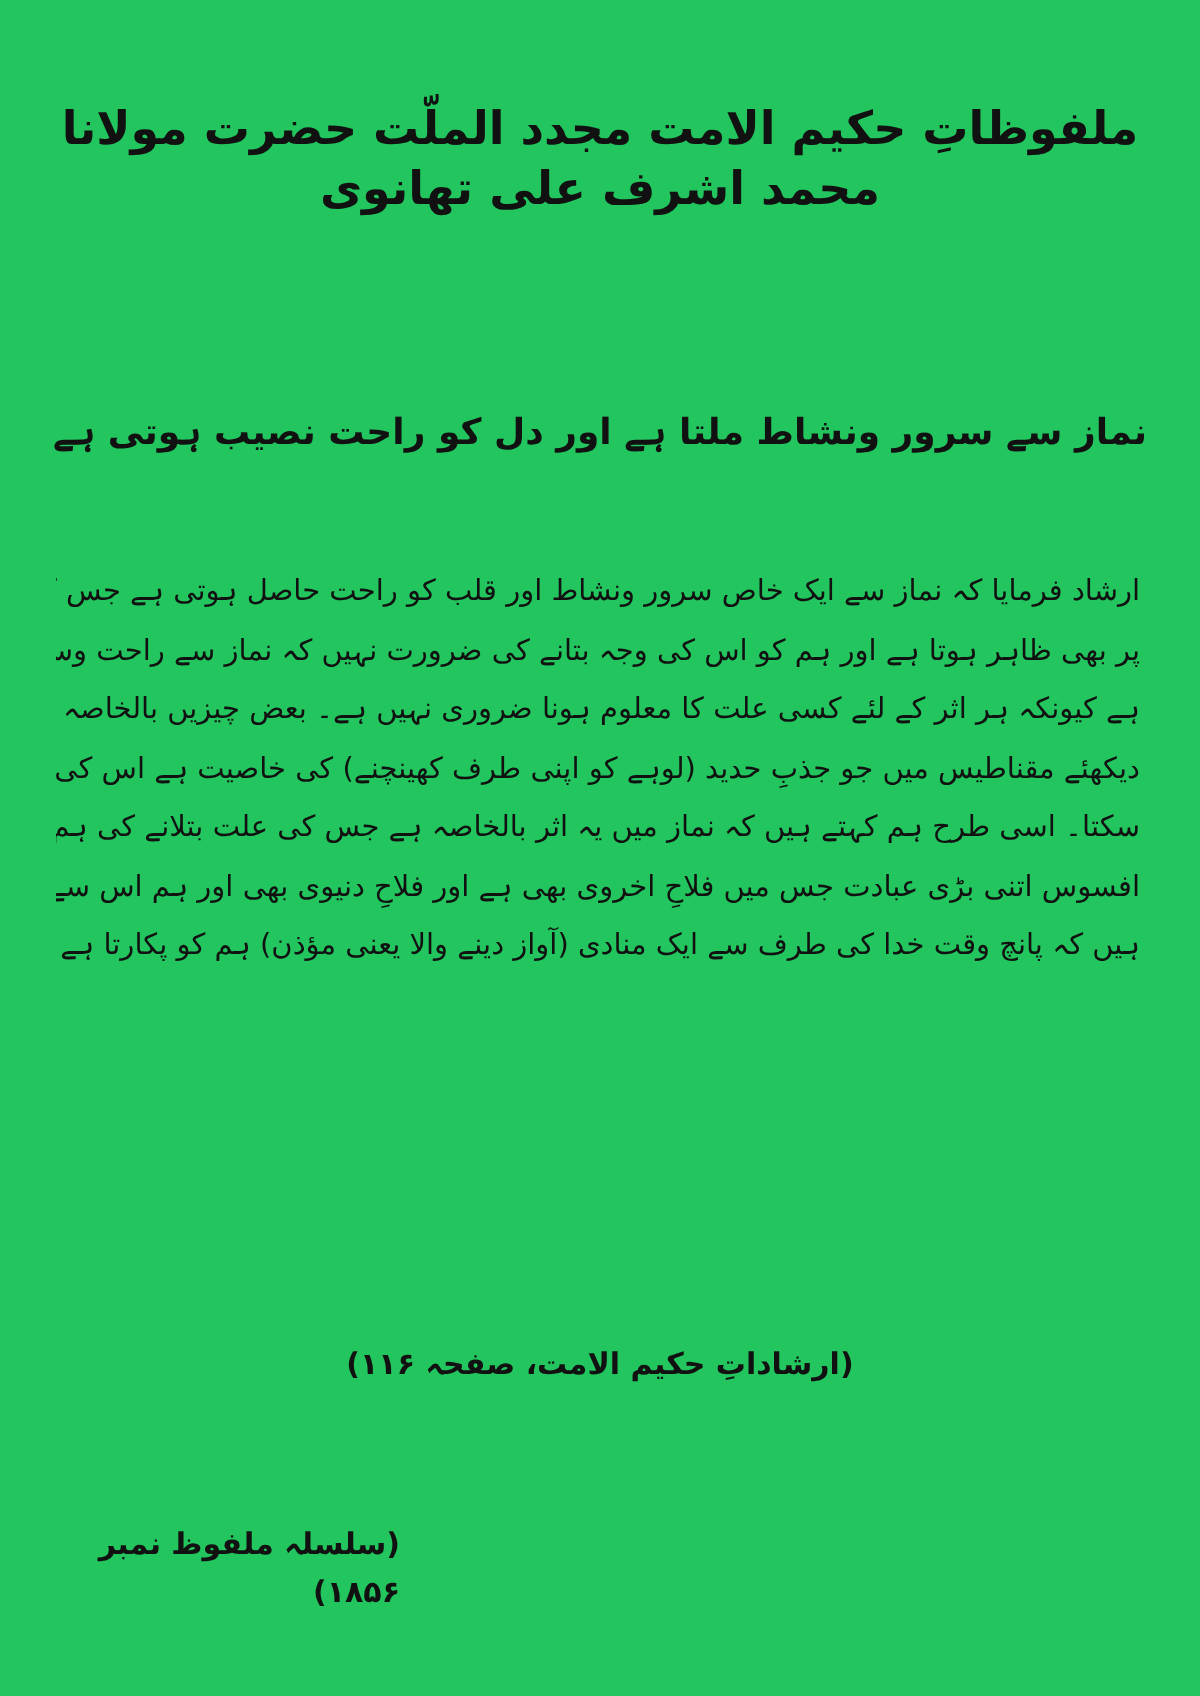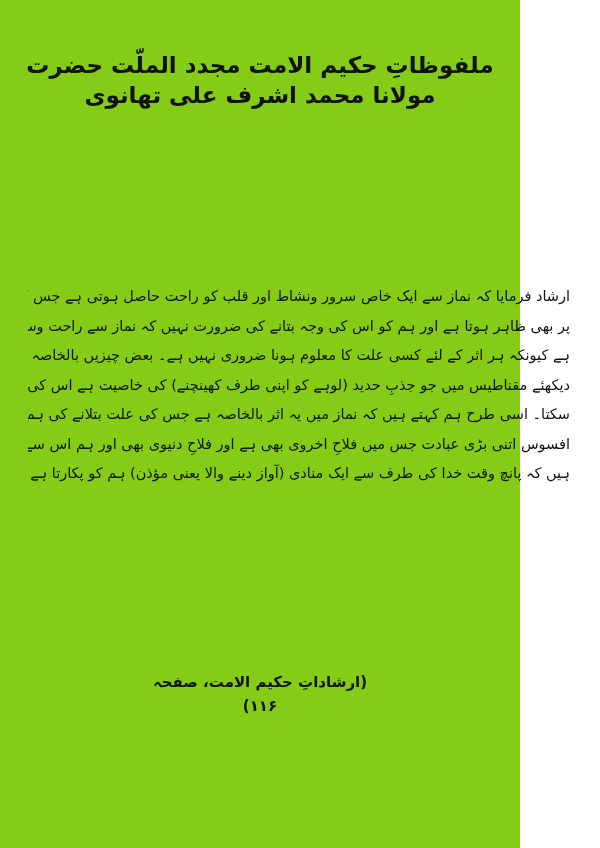--- a/index.html
+++ b/index.html
@@ -11,22 +11,22 @@
     width: 600px;
     height: 848px;
     position: relative;
     overflow: hidden;
     color: #111111;
     font-family: "DejaVu Sans", sans-serif;
   }
   .page {
     position: absolute;
     left: 0; top: 0;
-    width: 520px; height: 848px;
-    background: #84cc16;
+    width: 600px; height: 848px;
+    background: #22c55e;
   }
   .rtl { direction: rtl; unicode-bidi: embed; }
   .title {
     position: absolute;
     left: 20px; right: 20px;
     top: 50px;
     text-align: center;
     font-size: 23px;
     font-weight: bold;
     line-height: 30px;
@@ -91,27 +91,29 @@
   }
 </style>
 </head>
 <body>
 
 <div class="page">
 
   <div class="title rtl">ملفوظاتِ حکیم الامت مجدد الملّت حضرت مولانا محمد اشرف علی تھانوی</div>
 
 
+  <div class="heading rtl">نماز سے سرور ونشاط ملتا ہے اور دل کو راحت نصیب ہوتی ہے</div>
 
   <div class="body-text rtl">
     <span class="body-line">ارشاد فرمایا کہ نماز سے ایک خاص سرور ونشاط اور قلب کو راحت حاصل ہوتی ہے جس کا اثر صحت</span>
     <span class="body-line">پر بھی ظاہر ہوتا ہے اور ہم کو اس کی وجہ بتانے کی ضرورت نہیں کہ نماز سے راحت وسرور کیوں حاصل ہوتا</span>
     <span class="body-line">ہے کیونکہ ہر اثر کے لئے کسی علت کا معلوم ہونا ضروری نہیں ہے۔ بعض چیزیں بالخاصہ مؤثر ہوتی ہیں۔</span>
     <span class="body-line">دیکھئے مقناطیس میں جو جذبِ حدید (لوہے کو اپنی طرف کھینچنے) کی خاصیت ہے اس کی وجہ کوئی نہیں بتلا</span>
     <span class="body-line">سکتا۔ اسی طرح ہم کہتے ہیں کہ نماز میں یہ اثر بالخاصہ ہے جس کی علت بتلانے کی ہم کو ضرورت نہیں۔</span>
     <span class="body-line">افسوس اتنی بڑی عبادت جس میں فلاحِ اخروی بھی ہے اور فلاحِ دنیوی بھی اور ہم اس سے ایسے غافل</span>
     <span class="body-line">ہیں کہ پانچ وقت خدا کی طرف سے ایک منادی (آواز دینے والا یعنی مؤذن) ہم کو پکارتا ہے اور ہم</span>
   </div>
 
   <div class="source-ref rtl">(ارشاداتِ حکیم الامت، صفحہ ۱۱۶)</div>
 
+  <div class="series-ref rtl">(سلسلہ ملفوظ نمبر ۱۸۵۶)</div>
 
 </div>
 
 </body></html>

